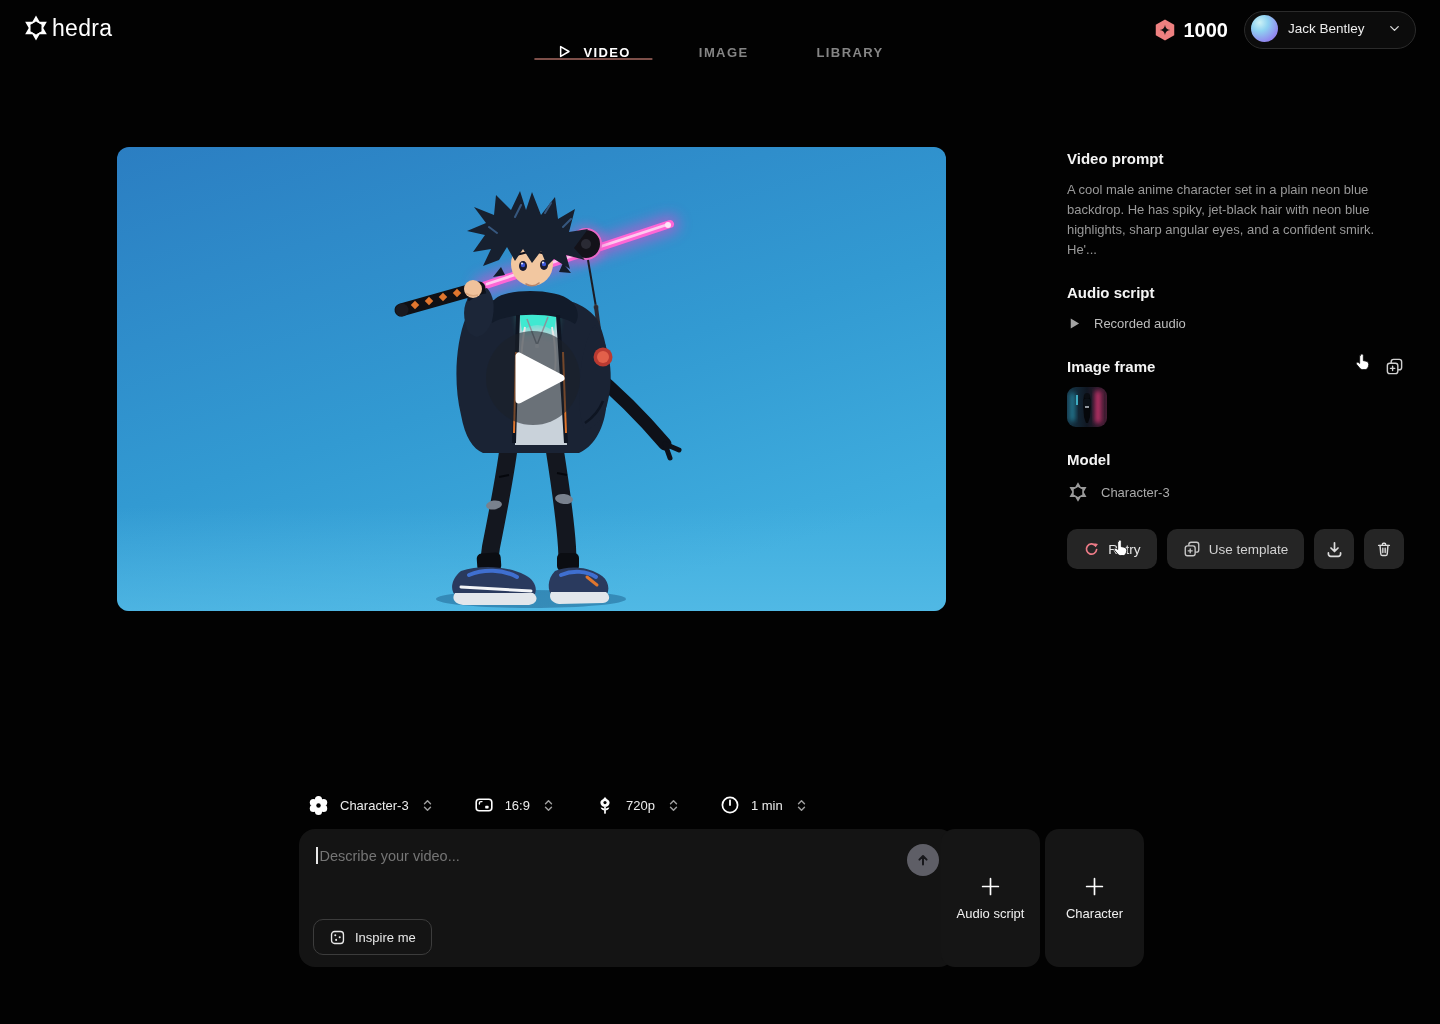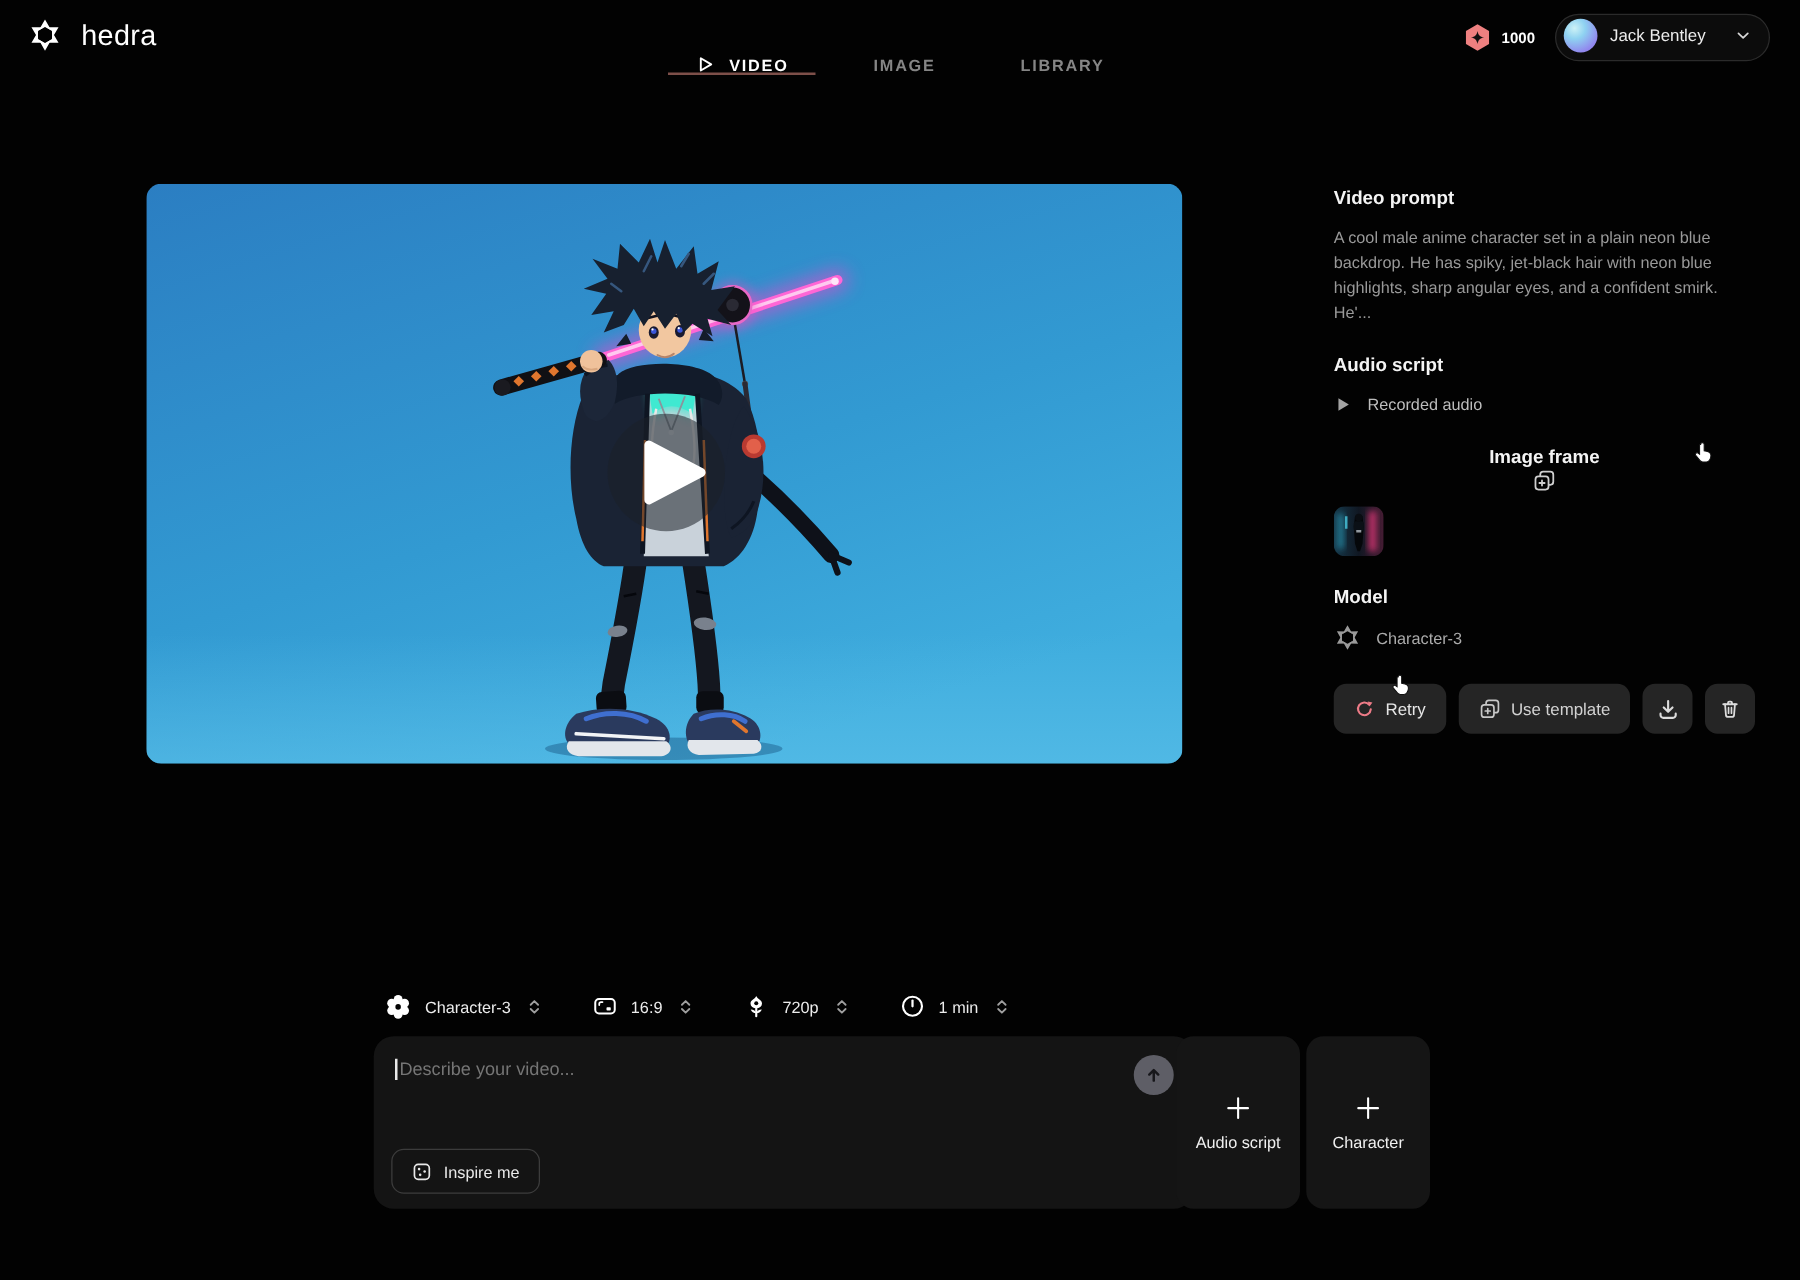--- a/index.html
+++ b/index.html
@@ -1,49 +1,49 @@
 <!DOCTYPE html>
 <html><head>
 <meta charset="utf-8">
 <style>
   * { margin:0; padding:0; box-sizing:border-box; }
   html,body { width:1440px; height:1024px; background:#020202; overflow:hidden;
               font-family:"Liberation Sans", sans-serif; color:#fff; }
 
   
   .header { position:absolute; left:0; top:0; width:1440px; height:60px; }
-  .brand { position:absolute; left:22px; top:14px; display:flex; align-items:center; gap:15px; }
+  .brand { position:absolute; left:22px; top:14px; display:flex; align-items:center; gap:2px; }
   .brand-word { font-size:23px; font-weight:500; letter-spacing:.3px; color:#fff; }
   .tabs { position:absolute; left:50%; top:0; transform:translateX(-50%); height:60px;
           display:flex; align-items:stretch; gap:24px; }
   .tab { position:relative; display:flex; align-items:flex-end; gap:10px; padding:0 22px;
          font-size:13px; font-weight:700; letter-spacing:1.4px; color:#858585; cursor:pointer; }
   .tab.active { color:#fff; }
   .tab.active .tab-underline { position:absolute; left:0; right:0; bottom:0; height:2px; background:#7d4f49; }
   .top-right { position:absolute; right:24px; top:11px; display:flex; align-items:center; gap:16px; }
-  .credits { display:flex; align-items:center; gap:8px; font-size:12px; font-weight:700;text-align:center; }
+  .credits { display:flex; align-items:center; gap:8px; font-size:20px; font-weight:700;text-align:center; }
   .user-pill { display:flex; align-items:center; gap:10px; width:172px; height:38px;
                border:1px solid #2b2b2b; border-radius:19px; background:#0c0c0c; padding:0 13px 4px 6px; }
   .avatar { width:27px; height:27px; border-radius:50%;
             background:radial-gradient(circle at 32% 28%, #cdf2f6 0%, #8fd2f1 32%, #9187ee 74%, #8a7ff0 100%); }
   .user-name { flex:1; font-size:13.5px; color:#ececec; }
 
   
   .video-wrap { position:absolute; left:117px; top:147px; width:829px; height:464px;
                 border-radius:12px; overflow:hidden; }
   .video-wrap svg { display:block; }
 
   
   .sidebar { position:absolute; left:1067px; top:150px; width:337px; }
   .sb-h { font-size:15px; font-weight:700; color:#f4f4f4; line-height:18px; }
   .sb-text { margin-top:12px; width:340px; font-size:13px; line-height:20px; color:#999; }
   .sb-row { display:flex; align-items:center; gap:12px; }
   .sb-muted { font-size:13px; color:#bdbdbd; }
   .sb-model-label { font-size:13px; color:#ababab; }
-  .mt24 { margin-top:24px; } .mt14 { margin-top:14px; } .mt26 { margin-top:26px;flex-direction:column; }
+  .mt24 { margin-top:24px; } .mt14 { margin-top:14px; } .mt26 { margin-top:26px; }
   .mt12 { margin-top:12px; } .mt11 { margin-top:11px; }
   .frame-head { display:flex; align-items:center; justify-content:space-between; }
   .thumb { width:40px; height:40px; border-radius:9px; overflow:hidden; }
   .actions { margin-top:26px; display:flex; gap:10px; }
   .btn { display:flex; align-items:center; justify-content:center; gap:8px; height:40px;
          background:#252525; border-radius:10px; font-size:13.5px; color:#e6e6e6; cursor:pointer; }
   .btn-retry { width:90px; }
   .btn-template { width:137px; color:#d2d2d2; }
   .btn-sq { width:40px; }
 

